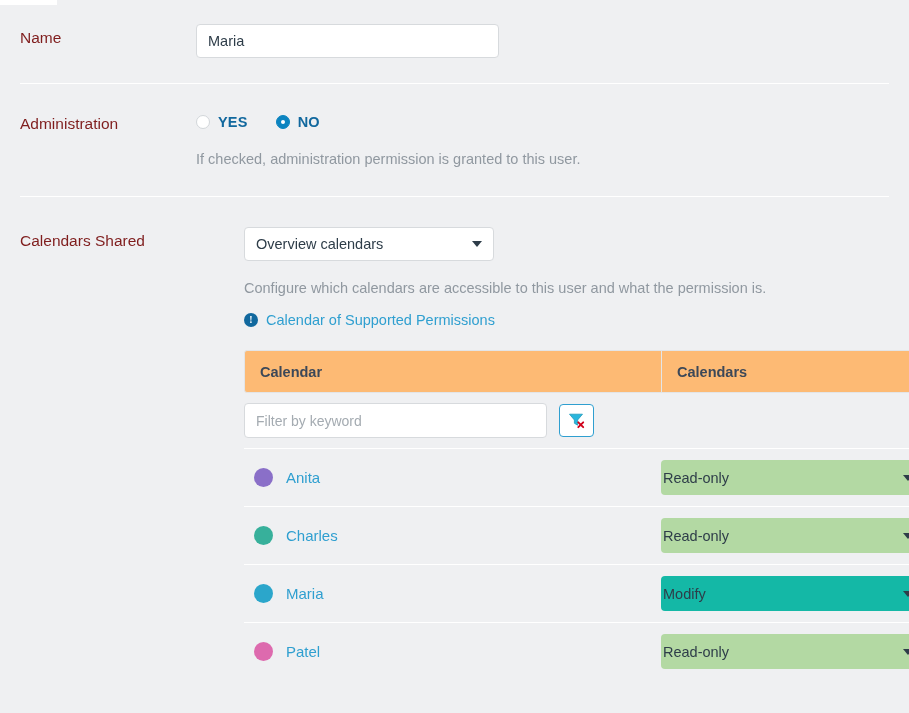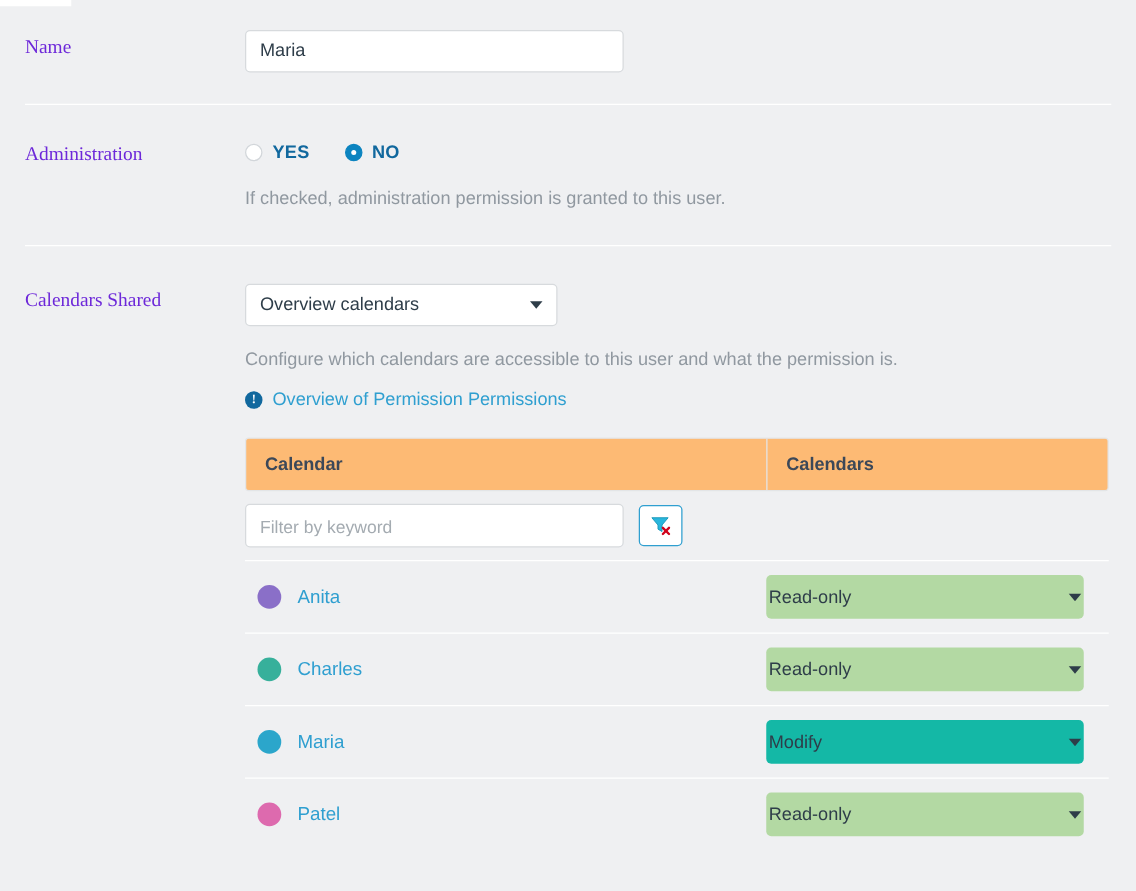--- a/index.html
+++ b/index.html
@@ -36,25 +36,24 @@
 
   .row-sep {
     height: 1px;
     background: #ffffff;
     margin: 0 20px;
   }
 
   .field-label {
     width: 176px;
     flex: 0 0 176px;
-    color: #6d28d9;
+    color: #7f1d1d;
     font-size: 15.5px;
     line-height: 20px;
     padding-top: 4px;
-    font-family: Liberation Serif, serif;
   }
 
   .field-body {
     flex: 1 1 auto;
     min-width: 0;
   }
 
   
   .name-row { padding-top: 24px; padding-bottom: 25px; }
 
@@ -119,21 +118,21 @@
   }
 
   .help-text {
     color: #9098a0;
     font-size: 14.5px;
     margin-top: 18px;
     line-height: 18px;
   }
 
   
-  .cal-row { padding-top: 30px; padding-bottom: 0; }
+  .cal-row { padding-top: 30px; padding-bottom: 0; gap: 48px; }
 
   .select-box {
     width: 250px;
     height: 34px;
     border: 1px solid #d7dadd;
     border-radius: 4px;
     background: #ffffff;
     display: flex;
     align-items: center;
     padding: 0 11px;
@@ -322,21 +321,21 @@
 
       <div class="select-box">
         <span class="select-value">Overview calendars</span>
         <span class="caret"></span>
       </div>
 
       <div class="help-text">Configure which calendars are accessible to this user and what the permission is.</div>
 
       <a class="overview-link">
         <span class="info-icon">!</span>
-        <span class="overview-text">Overview of Permission Permissions</span>
+        <span class="overview-text">Calendar of Supported Permissions</span>
       </a>
 
       <div class="perm-table">
 
         <div class="perm-head">
           <div class="perm-head-cell calendar">Calendar</div>
           <div class="perm-head-cell permission">Calendars</div>
         </div>
 
         <div class="filter-bar">

